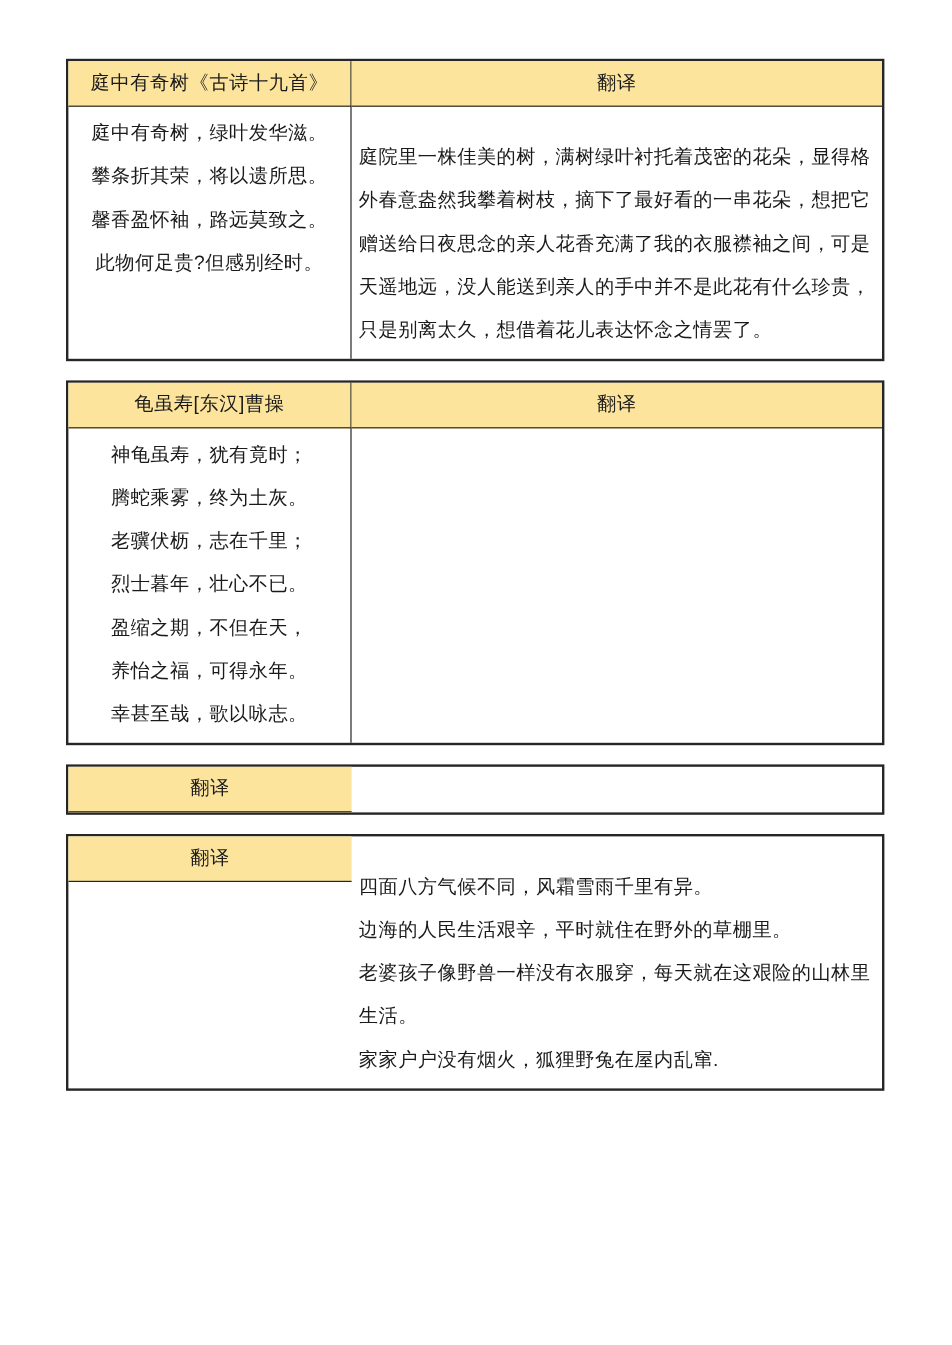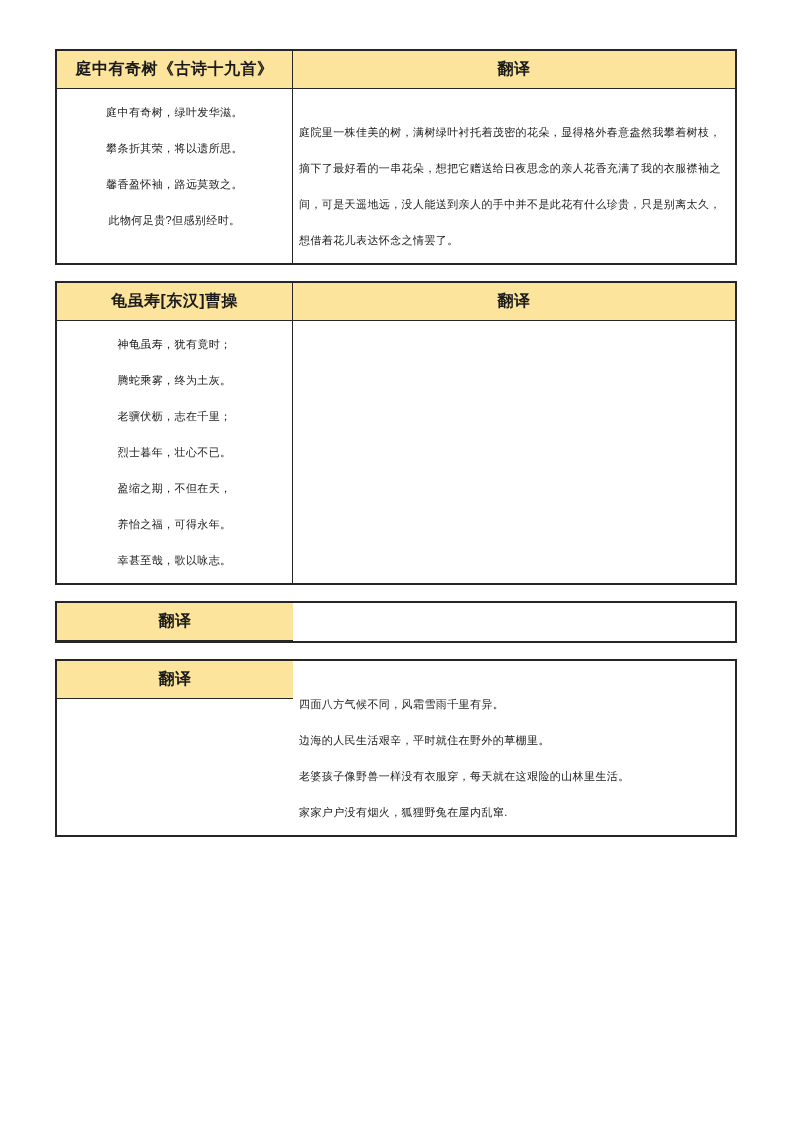--- a/index.html
+++ b/index.html
@@ -27,30 +27,30 @@
     margin-bottom: 16px;
     background: #ffffff;
   }
   .hcell {
     background: var(--hbg, #FCE49C);
     border-bottom: 1px solid var(--border, #262626);
     height: 37px;
     display: flex;
     align-items: center;
     justify-content: center;
-    font-weight: bold;
+    font-weight: normal;
     font-size: 16px;
     letter-spacing: 0.5px;
     white-space: nowrap;
   }
   .left-col {
     border-right: 1px solid var(--border, #262626);
   }
   .body-cell {
-    font-size: 11px;
+    font-size: 16px;
     line-height: 36px;
     letter-spacing: 0.4px;
     white-space: pre-line;
   }
   .poem {
     padding: 5px 4px;
     text-align: center;
   }
   .trans {
     padding: 5px 7px 5px 6px;

